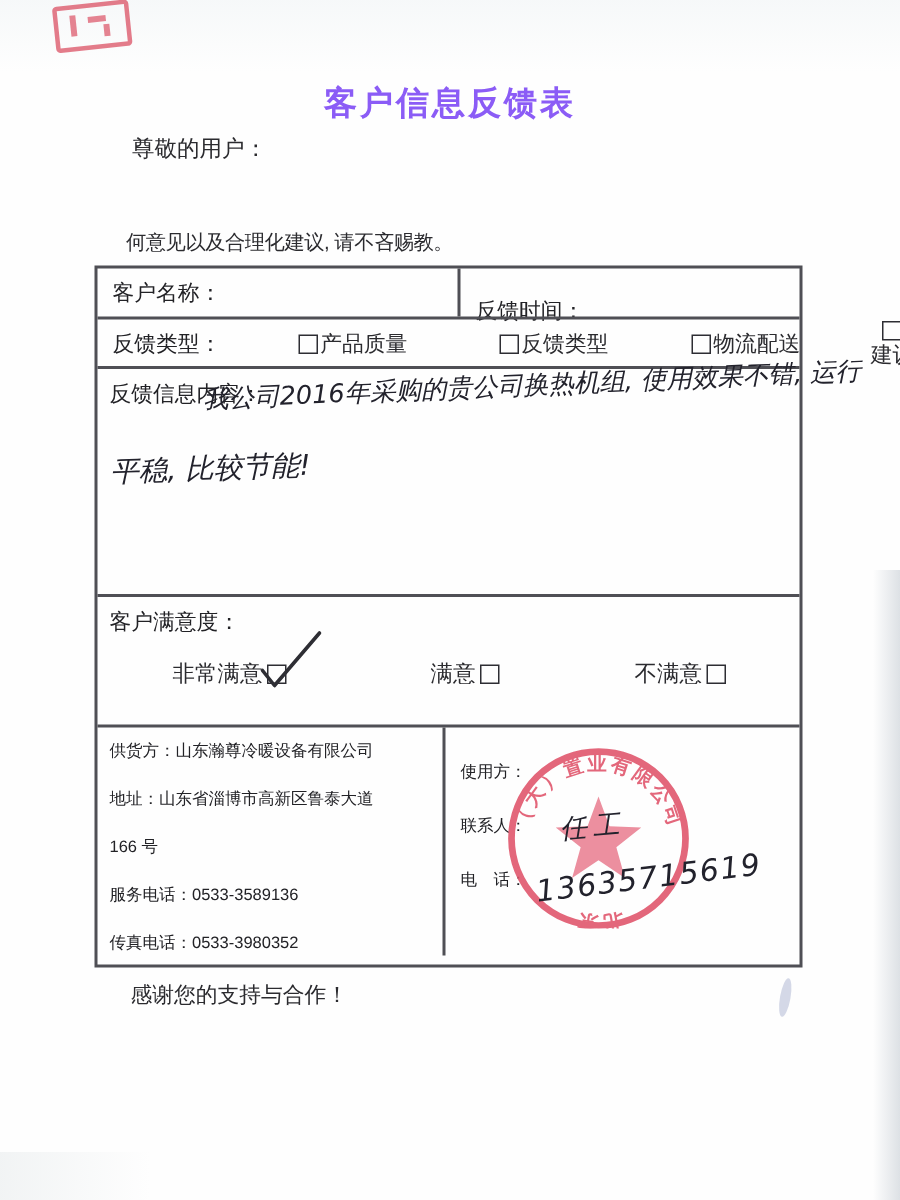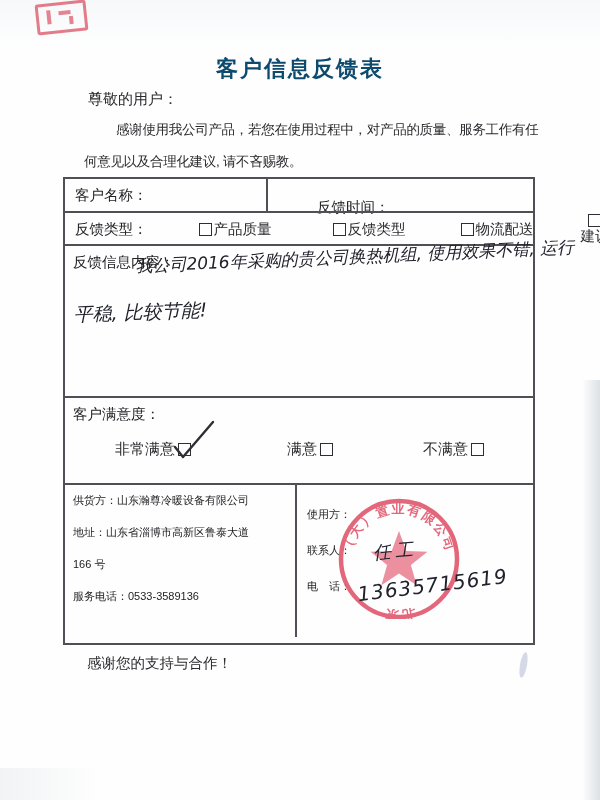--- a/index.html
+++ b/index.html
@@ -18,33 +18,33 @@
 
   
   .corner-mark{position:absolute;left:36px;top:2px;width:45px;height:25px;
     border:3px solid rgba(216,63,84,.75);border-radius:3px;transform:rotate(-6deg);opacity:.9;}
   .corner-mark i{position:absolute;background:rgba(216,63,84,.7);}
   .corner-mark i.a{left:8px;top:4px;width:4px;height:14px;}
   .corner-mark i.b{left:20px;top:6px;width:12px;height:4px;}
   .corner-mark i.c{left:30px;top:12px;width:4px;height:8px;}
 
   .doc-title{position:absolute;left:0;top:54px;width:600px;text-align:center;
-    font-size:22px;font-weight:bold;letter-spacing:2px;color:#0c4a6e;}
+    font-size:22px;font-weight:bold;letter-spacing:2px;color:#8b5cf6;}
   .salutation{position:absolute;left:88px;top:90px;font-size:15px;}
   .intro1{position:absolute;left:116px;top:121px;font-size:13.5px;letter-spacing:-.3px;white-space:nowrap;}
   .intro2{position:absolute;left:84px;top:153px;font-size:13.5px;letter-spacing:-.3px;white-space:nowrap;}
   .closing{position:absolute;left:87px;top:654px;font-size:14.5px;}
 
   .ftable{position:absolute;left:63px;top:177px;width:472px;height:468px;
     border:2px solid #4f4f55;box-sizing:border-box;background:rgba(255,255,255,.2);}
   .trow{position:relative;box-sizing:border-box;border-top:2px solid #4f4f55;}
   .trow.first{border-top:none;}
   .r1{height:32px;} .r2{height:33px;} .r3{height:152px;} .r4{height:87px;} .r5{height:154px;}
   .cell-l{position:absolute;left:0;top:0;bottom:0;box-sizing:border-box;border-right:2px solid #4f4f55;}
-  .r1 .cell-l{width:203px;}
+  .r1 .cell-l{width:242px;}
   .r5 .cell-l{width:232px;}
   .cell-r{position:absolute;top:12px;bottom:0;right:0;}
   .r1 .cell-r{left:242px;}
   .r5 .cell-r{left:232px;}
   .lab{font-size:14.5px;color:#222226;}
   .r1 .lab{position:absolute;left:10px;top:7px;}
   .typesline{position:absolute;left:10px;top:0;height:33px;display:flex;align-items:center;white-space:nowrap;gap:35px;}
   .typesline .lab{margin-right:16px;}
   .cb{display:inline-block;width:13px;height:13px;border:1.6px solid #2d2d33;box-sizing:border-box;background:transparent;}
   .topt{display:inline-flex;align-items:center;font-size:14.5px;}
@@ -86,21 +86,20 @@
   <div class="bl-shade"></div>
 
   <div class="corner-mark">
     <i class="a"></i>
       <i class="b"></i>
       <i class="c"></i>
   </div>
 
   <div class="doc-title">客户信息反馈表</div>
   <div class="salutation">尊敬的用户：</div>
-  <div class="intro1">感谢使用我公司产品，若您在使用过程中，对产品的质量、服务工作有任</div>
   <div class="intro2">何意见以及合理化建议, 请不吝赐教。</div>
 
   <div class="ftable">
 
     <div class="trow first r1">
       <div class="cell-l">
         <span class="lab">客户名称：</span>
       </div>
       <div class="cell-r">
         <span class="lab">反馈时间：</span>
@@ -164,20 +163,23 @@
       <div class="cell-l">
         <div class="line ly1">
           <span>供货方：</span><span>山东瀚尊冷暖设备有限公司</span>
         </div>
         <div class="line ly2">
           <span>地址：</span><span>山东省淄博市高新区鲁泰大道</span>
         </div>
         <div class="line ly3">166 号</div>
         <div class="line ly4">
           <span>服务电话：</span><span>0533-3589136</span>
+        </div>
+        <div class="line ly5">
+          <span>传真电话：</span><span>0533-3980352</span>
         </div>
       </div>
       <div class="cell-r">
         <div class="line uy1">使用方：</div>
         <div class="line uy2">联系人：</div>
         <div class="line uy3">电　话：</div>
         <div class="hw hw-contact">任工</div>
         <div class="hw hw-phone">13635715619</div>
 
         <svg class="stamp" width="124" height="124" viewBox="0 0 124 124">

